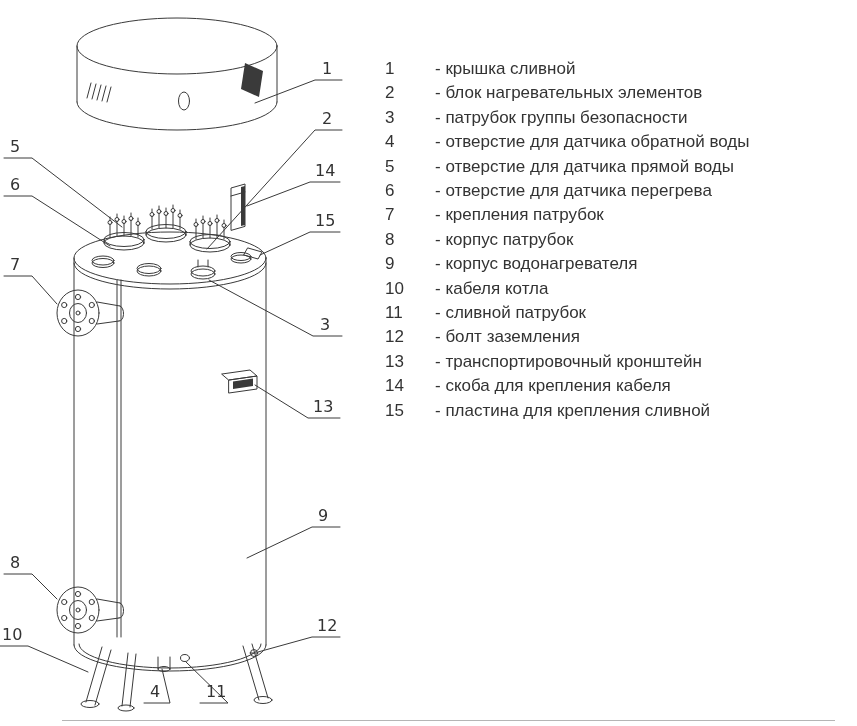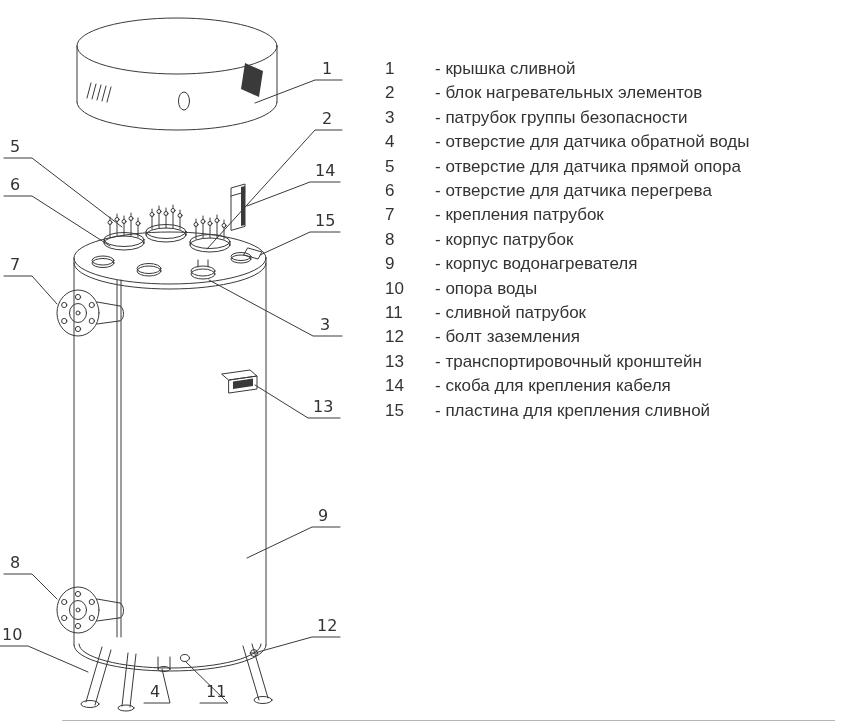--- a/index.html
+++ b/index.html
@@ -261,41 +261,41 @@
   <div class="legend-row">
     <span class="legend-num">3</span>
     <span class="legend-label">- патрубок группы безопасности</span>
   </div>
   <div class="legend-row">
     <span class="legend-num">4</span>
     <span class="legend-label">- отверстие для датчика обратной воды</span>
   </div>
   <div class="legend-row">
     <span class="legend-num">5</span>
-    <span class="legend-label">- отверстие для датчика прямой опора</span>
+    <span class="legend-label">- отверстие для датчика прямой воды</span>
   </div>
   <div class="legend-row">
     <span class="legend-num">6</span>
     <span class="legend-label">- отверстие для датчика перегрева</span>
   </div>
   <div class="legend-row">
     <span class="legend-num">7</span>
     <span class="legend-label">- крепления патрубок</span>
   </div>
   <div class="legend-row">
     <span class="legend-num">8</span>
     <span class="legend-label">- корпус патрубок</span>
   </div>
   <div class="legend-row">
     <span class="legend-num">9</span>
     <span class="legend-label">- корпус водонагревателя</span>
   </div>
   <div class="legend-row">
     <span class="legend-num">10</span>
-    <span class="legend-label">- опора воды</span>
+    <span class="legend-label">- кабеля котла</span>
   </div>
   <div class="legend-row">
     <span class="legend-num">11</span>
     <span class="legend-label">- сливной патрубок</span>
   </div>
   <div class="legend-row">
     <span class="legend-num">12</span>
     <span class="legend-label">- болт заземления</span>
   </div>
   <div class="legend-row">

